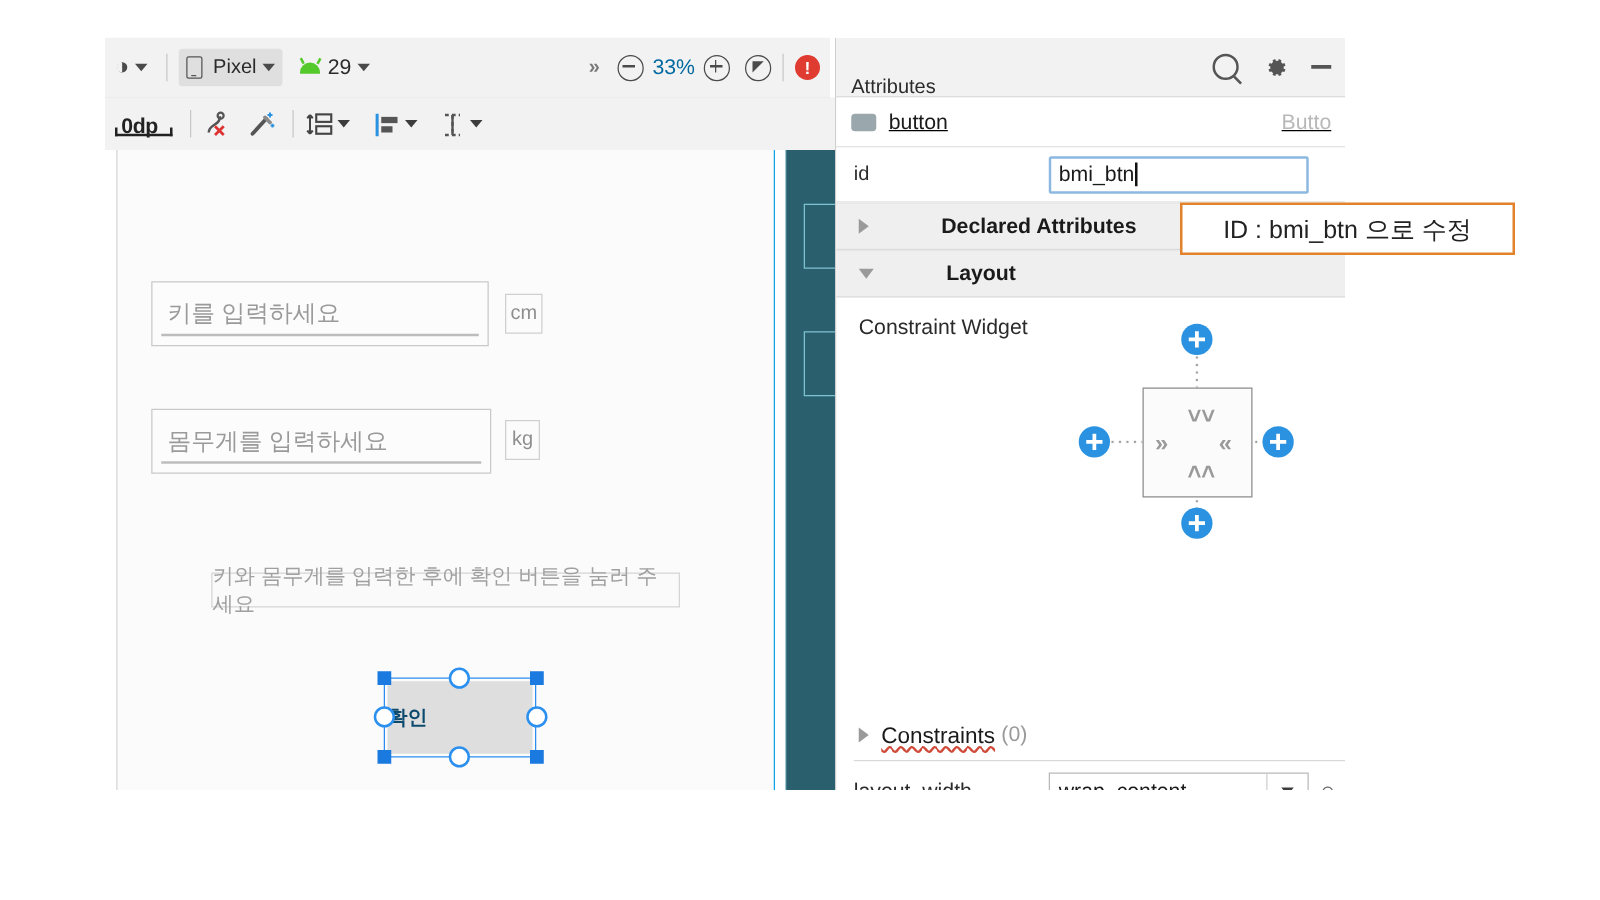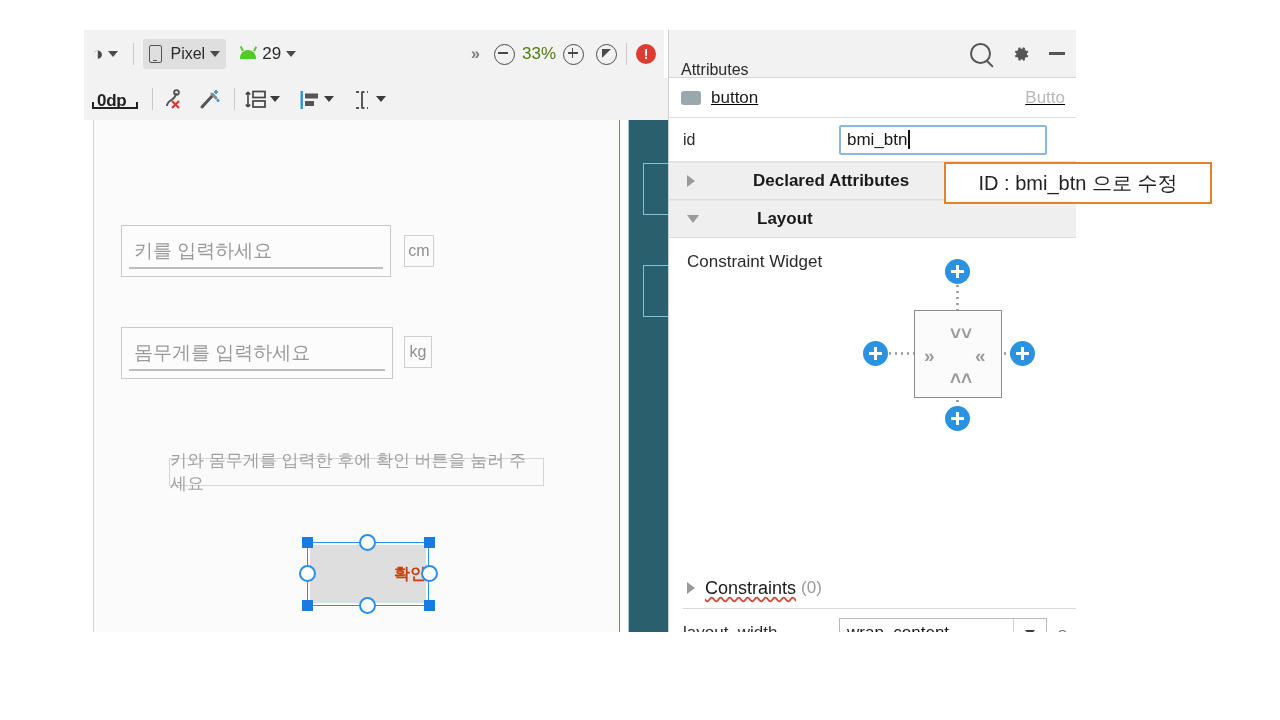--- a/index.html
+++ b/index.html
@@ -38,21 +38,21 @@
   .droid:before,.droid:after{content:"";position:absolute;top:-4px;width:1.6px;height:5px;background:#53c92b;transform-origin:bottom;}
   .droid:before{left:2px;transform:rotate(-28deg);}
   .droid:after{right:2px;transform:rotate(28deg);}
   .api-num{font-size:17px;color:#2b2b2b;margin-left:6px;}
   .chev2{color:#7a7a7a;font-size:16px;font-weight:bold;letter-spacing:-2px;}
   .circ{
     width:19px;height:19px;border-radius:50%;border:1.7px solid #4a4a4a;display:inline-block;position:relative;
   }
   .circ .h{position:absolute;left:3.5px;top:7.6px;width:10px;height:1.7px;background:#4a4a4a;}
   .circ .v{position:absolute;top:3.5px;left:7.6px;height:10px;width:1.7px;background:#4a4a4a;}
-  .zoomval{font-size:17px;color:#4d7c0f;margin:0 7px;}
+  .zoomval{font-size:17px;color:#0369a1;margin:0 7px;}
   .fit-ic{width:19px;height:19px;border-radius:50%;border:1.7px solid #4a4a4a;position:relative;display:inline-block;}
   .fit-ic:after{
     content:"";position:absolute;left:4.5px;top:4.5px;width:0;height:0;
     border-left:9px solid #4a4a4a;border-bottom:9px solid transparent;
   }
   .err-badge{
     width:20px;height:20px;border-radius:50%;background:#df3b30;color:#fff;
     font-size:14px;font-weight:bold;display:flex;align-items:center;justify-content:center;line-height:1;
   }
 
@@ -97,22 +97,22 @@
     color:#8f8f8f;font-size:16px;display:flex;align-items:center;justify-content:center;
     box-sizing:border-box;overflow:hidden;
   }
   .tvhint{
     position:absolute;border:1px solid #d5d5d5;background:#fafafa;
     color:#a0a0a0;font-size:17px;display:flex;align-items:center;justify-content:center;
     box-sizing:border-box;
   }
   .okbtn{
     position:absolute;background:#dedede;border-radius:2px;
-    display:flex;align-items:center;justify-content:flex-end;
-    color:#c2410c;font-size:16px;font-weight:bold;box-sizing:border-box;
+    display:flex;align-items:center;justify-content:flex-start;
+    color:#0c4a6e;font-size:16px;font-weight:bold;box-sizing:border-box;
   }
   .sel-rect{position:absolute;border:1.8px solid #2a8fef;box-sizing:border-box;}
   .hsq{position:absolute;width:11px;height:11px;background:#1a7ae0;}
   .hci{position:absolute;width:17px;height:17px;border-radius:50%;background:#fff;border:2.6px solid #2a8fef;box-sizing:border-box;}
 
   
   .bp{
     position:absolute;left:544px;top:90px;width:40px;height:512px;
     background:#2a5f6e;border-left:1px solid #9ec9d6;overflow:hidden;
   }

